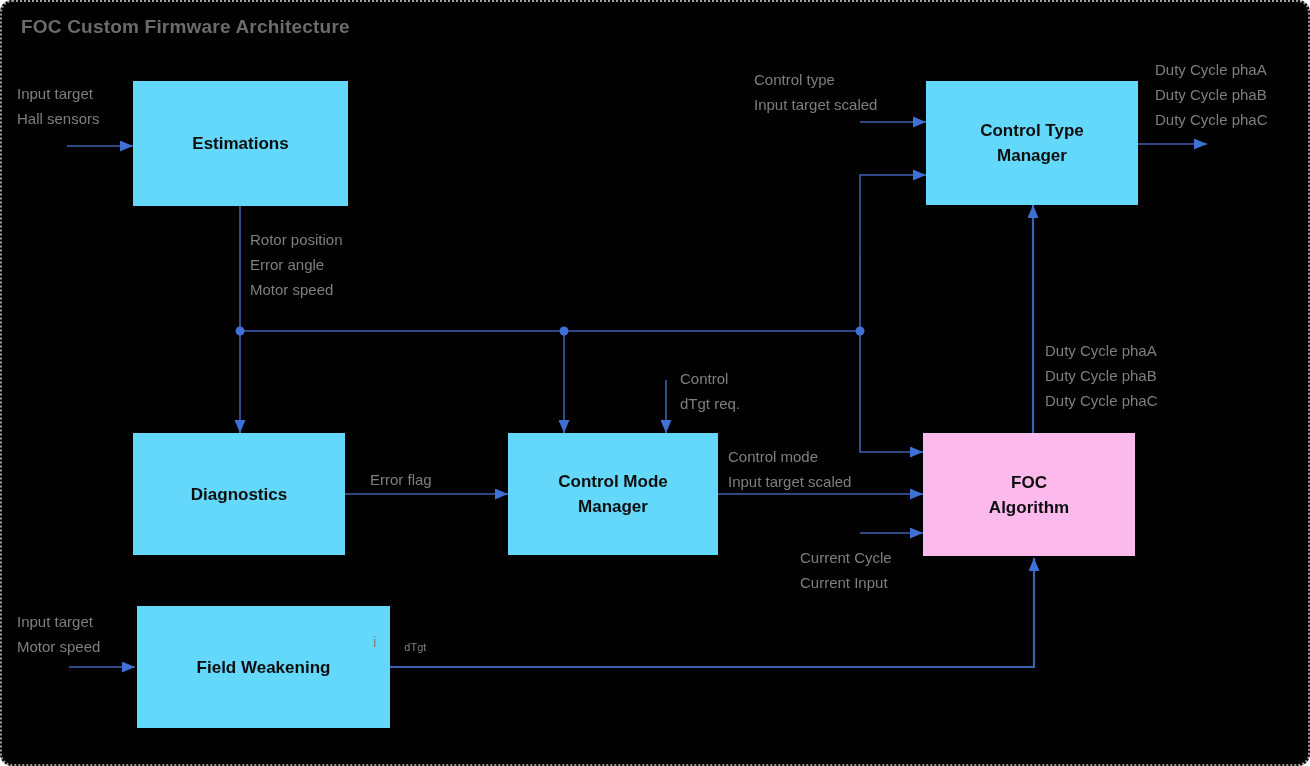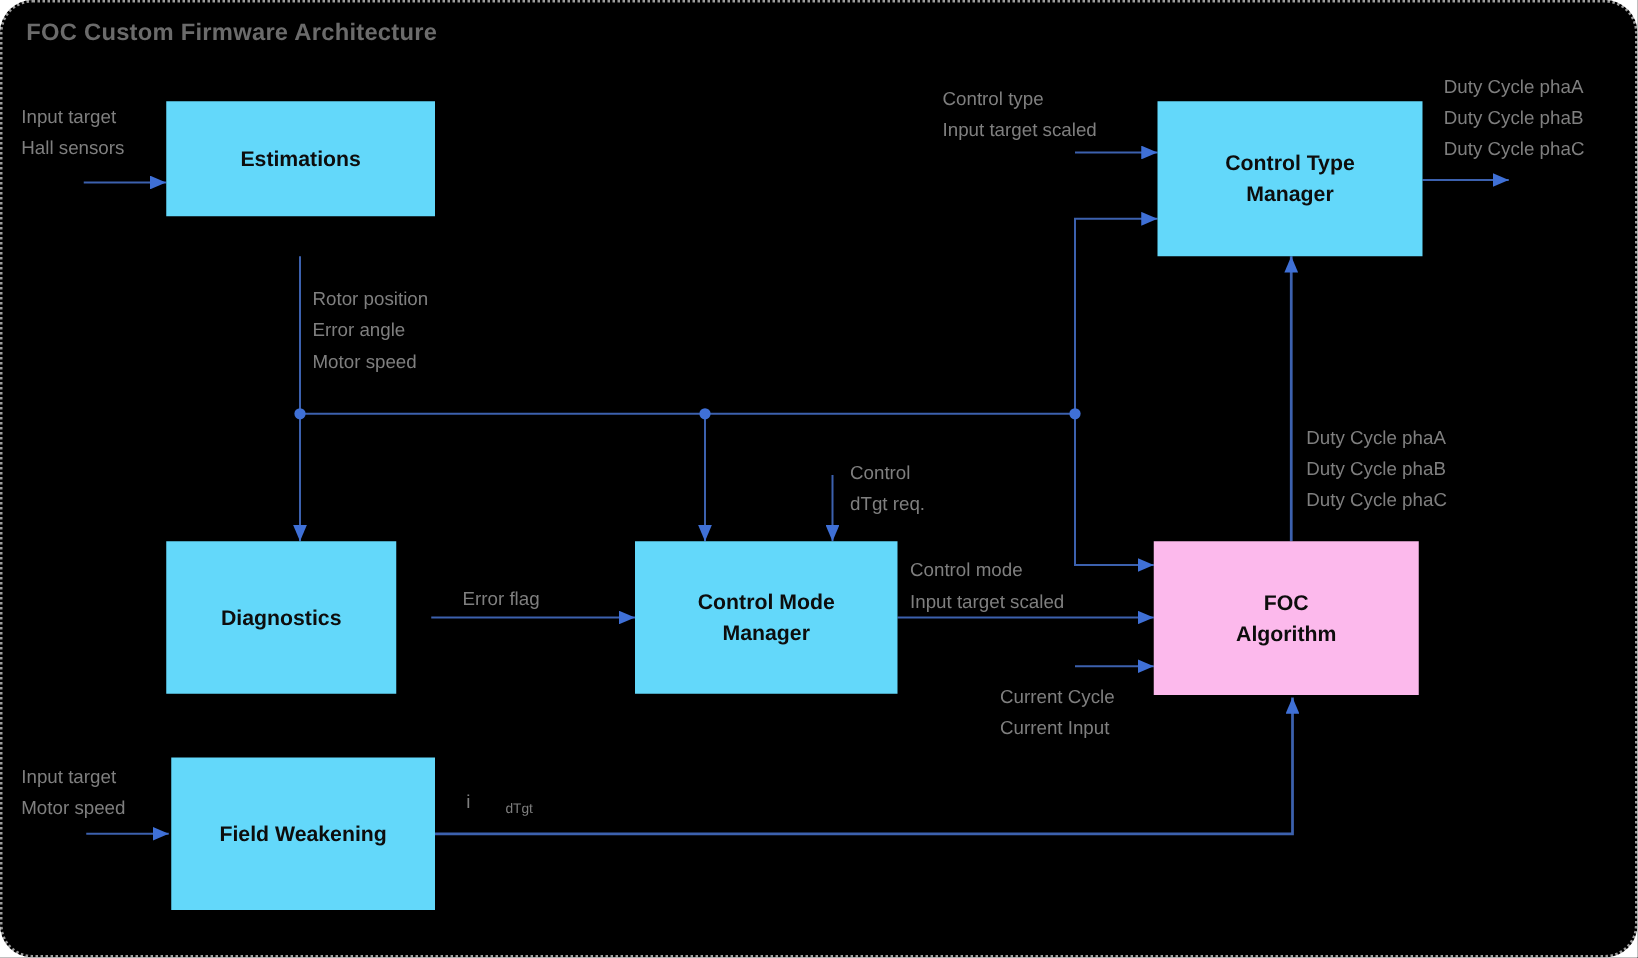--- a/index.html
+++ b/index.html
@@ -14,21 +14,21 @@
     --title:#6b6b6b;
     --box-text:#0d0d0d;
   }
   html,body{margin:0;padding:0;background:var(--page-bg);font-family:"Liberation Sans",sans-serif;}
   .canvas{
     position:relative;
     box-sizing:border-box;
     width:1310px;height:766px;
     background:var(--canvas-bg);
     border:2px dotted var(--border-dots);
-    border-radius:26px;
+    border-radius:12px;
     overflow:hidden;
   }
   .diagram-title{
     position:absolute;left:19px;top:14px;
     font-size:19px;font-weight:bold;color:var(--title);
     letter-spacing:.2px;white-space:nowrap;
   }
   .connector-layer{position:absolute;left:0;top:0;width:1306px;height:762px;}
   .conn{stroke:var(--connector);stroke-width:1.6;fill:none;}
   .conn.thick{stroke-width:2.2;}
@@ -92,54 +92,54 @@
 
     <line class="conn" x1="67" y1="665" x2="133" y2="665" marker-end="url(#arr)"></line>
 
     <polyline class="conn thick" points="346,665 1032,665 1032,556" marker-end="url(#arr)"></polyline>
 
     <circle class="dot" cx="238" cy="329" r="4.5"></circle>
     <circle class="dot" cx="562" cy="329" r="4.5"></circle>
     <circle class="dot" cx="858" cy="329" r="4.5"></circle>
   </svg>
 
-  <div class="block cyan" style="left:131px;top:79px;width:215px;height:92px">
+  <div class="block cyan" style="left:131px;top:79px;width:215px;height:125px">
     <div>
       <div>Estimations</div>
     </div>
   </div>
 
   <div class="block cyan" style="left:924px;top:79px;width:212px;height:124px">
     <div>
       <div>Control Type</div>
       <div>Manager</div>
     </div>
   </div>
 
-  <div class="block cyan" style="left:131px;top:431px;width:184px;height:122px">
+  <div class="block cyan" style="left:131px;top:431px;width:212px;height:122px">
     <div>
       <div>Diagnostics</div>
     </div>
   </div>
 
   <div class="block cyan" style="left:506px;top:431px;width:210px;height:122px">
     <div>
       <div>Control Mode</div>
       <div>Manager</div>
     </div>
   </div>
 
   <div class="block pink" style="left:921px;top:431px;width:212px;height:123px">
     <div>
       <div>FOC</div>
       <div>Algorithm</div>
     </div>
   </div>
 
-  <div class="block cyan" style="left:135px;top:604px;width:211px;height:122px">
+  <div class="block cyan" style="left:135px;top:604px;width:253px;height:122px">
     <div>
       <div>Field Weakening</div>
     </div>
   </div>
 
   <div class="lbl" style="left:15px;top:79px">
     <div>Input target</div>
     <div>Hall sensors</div>
   </div>
 

